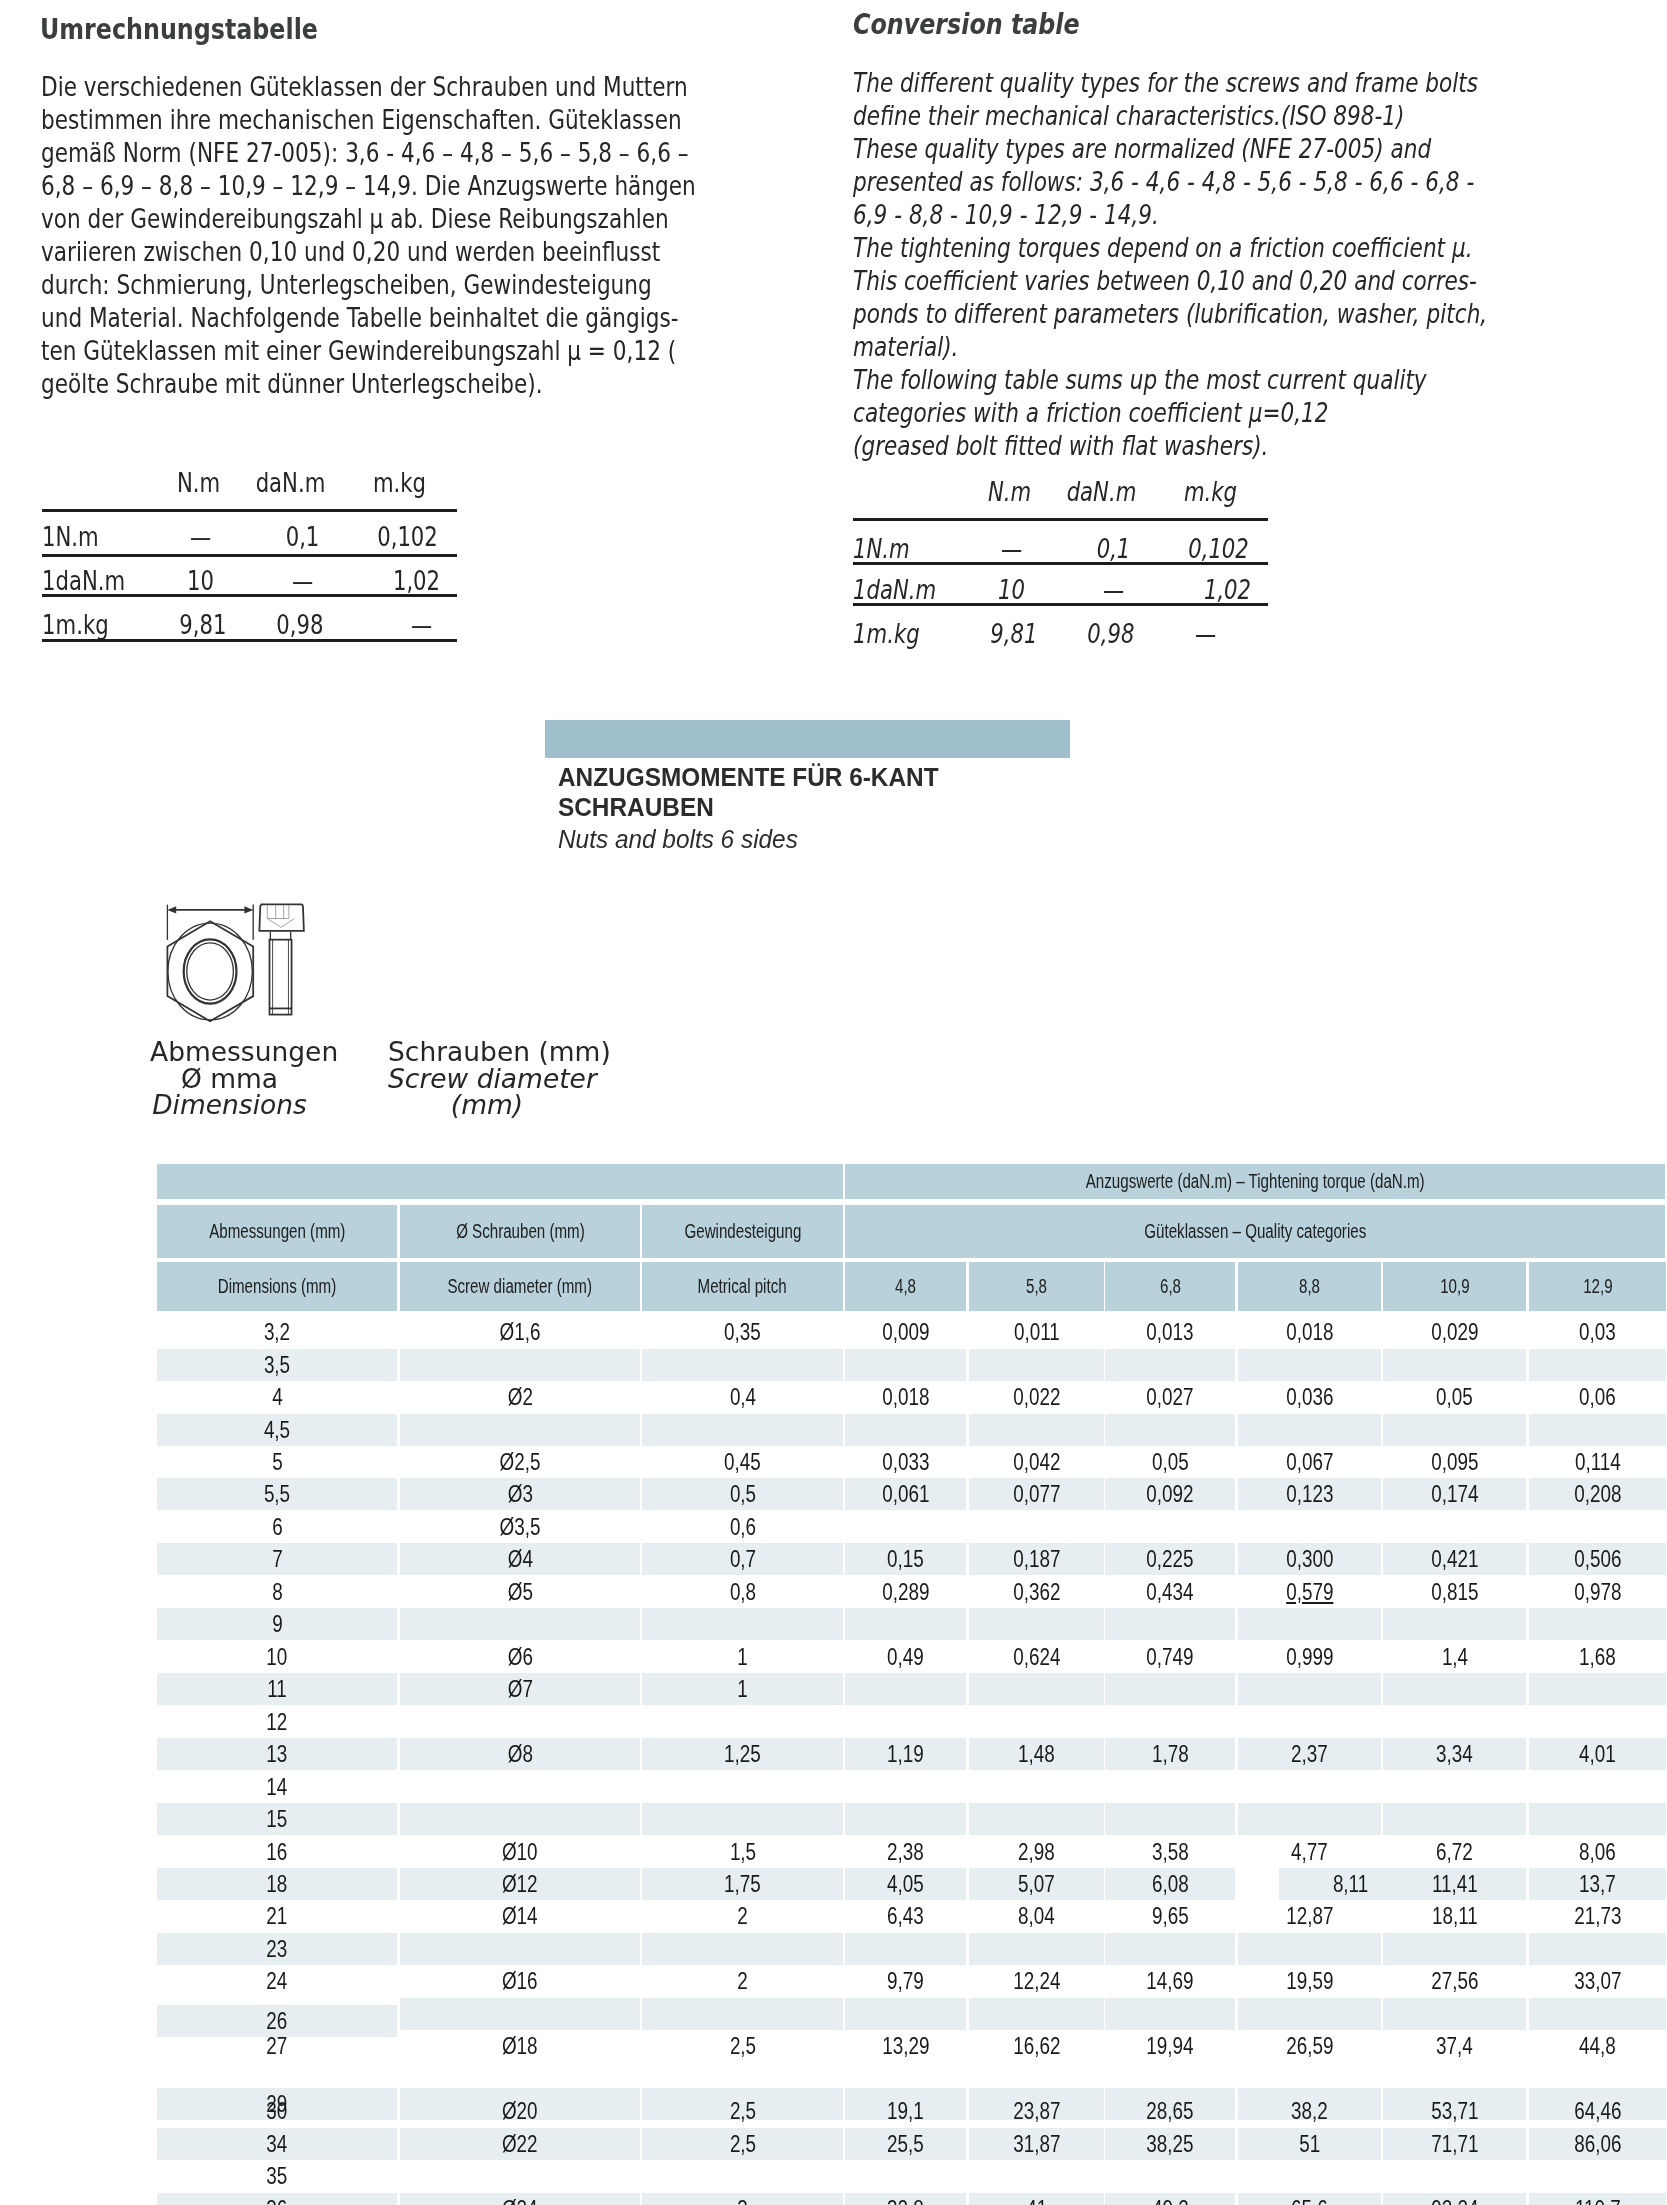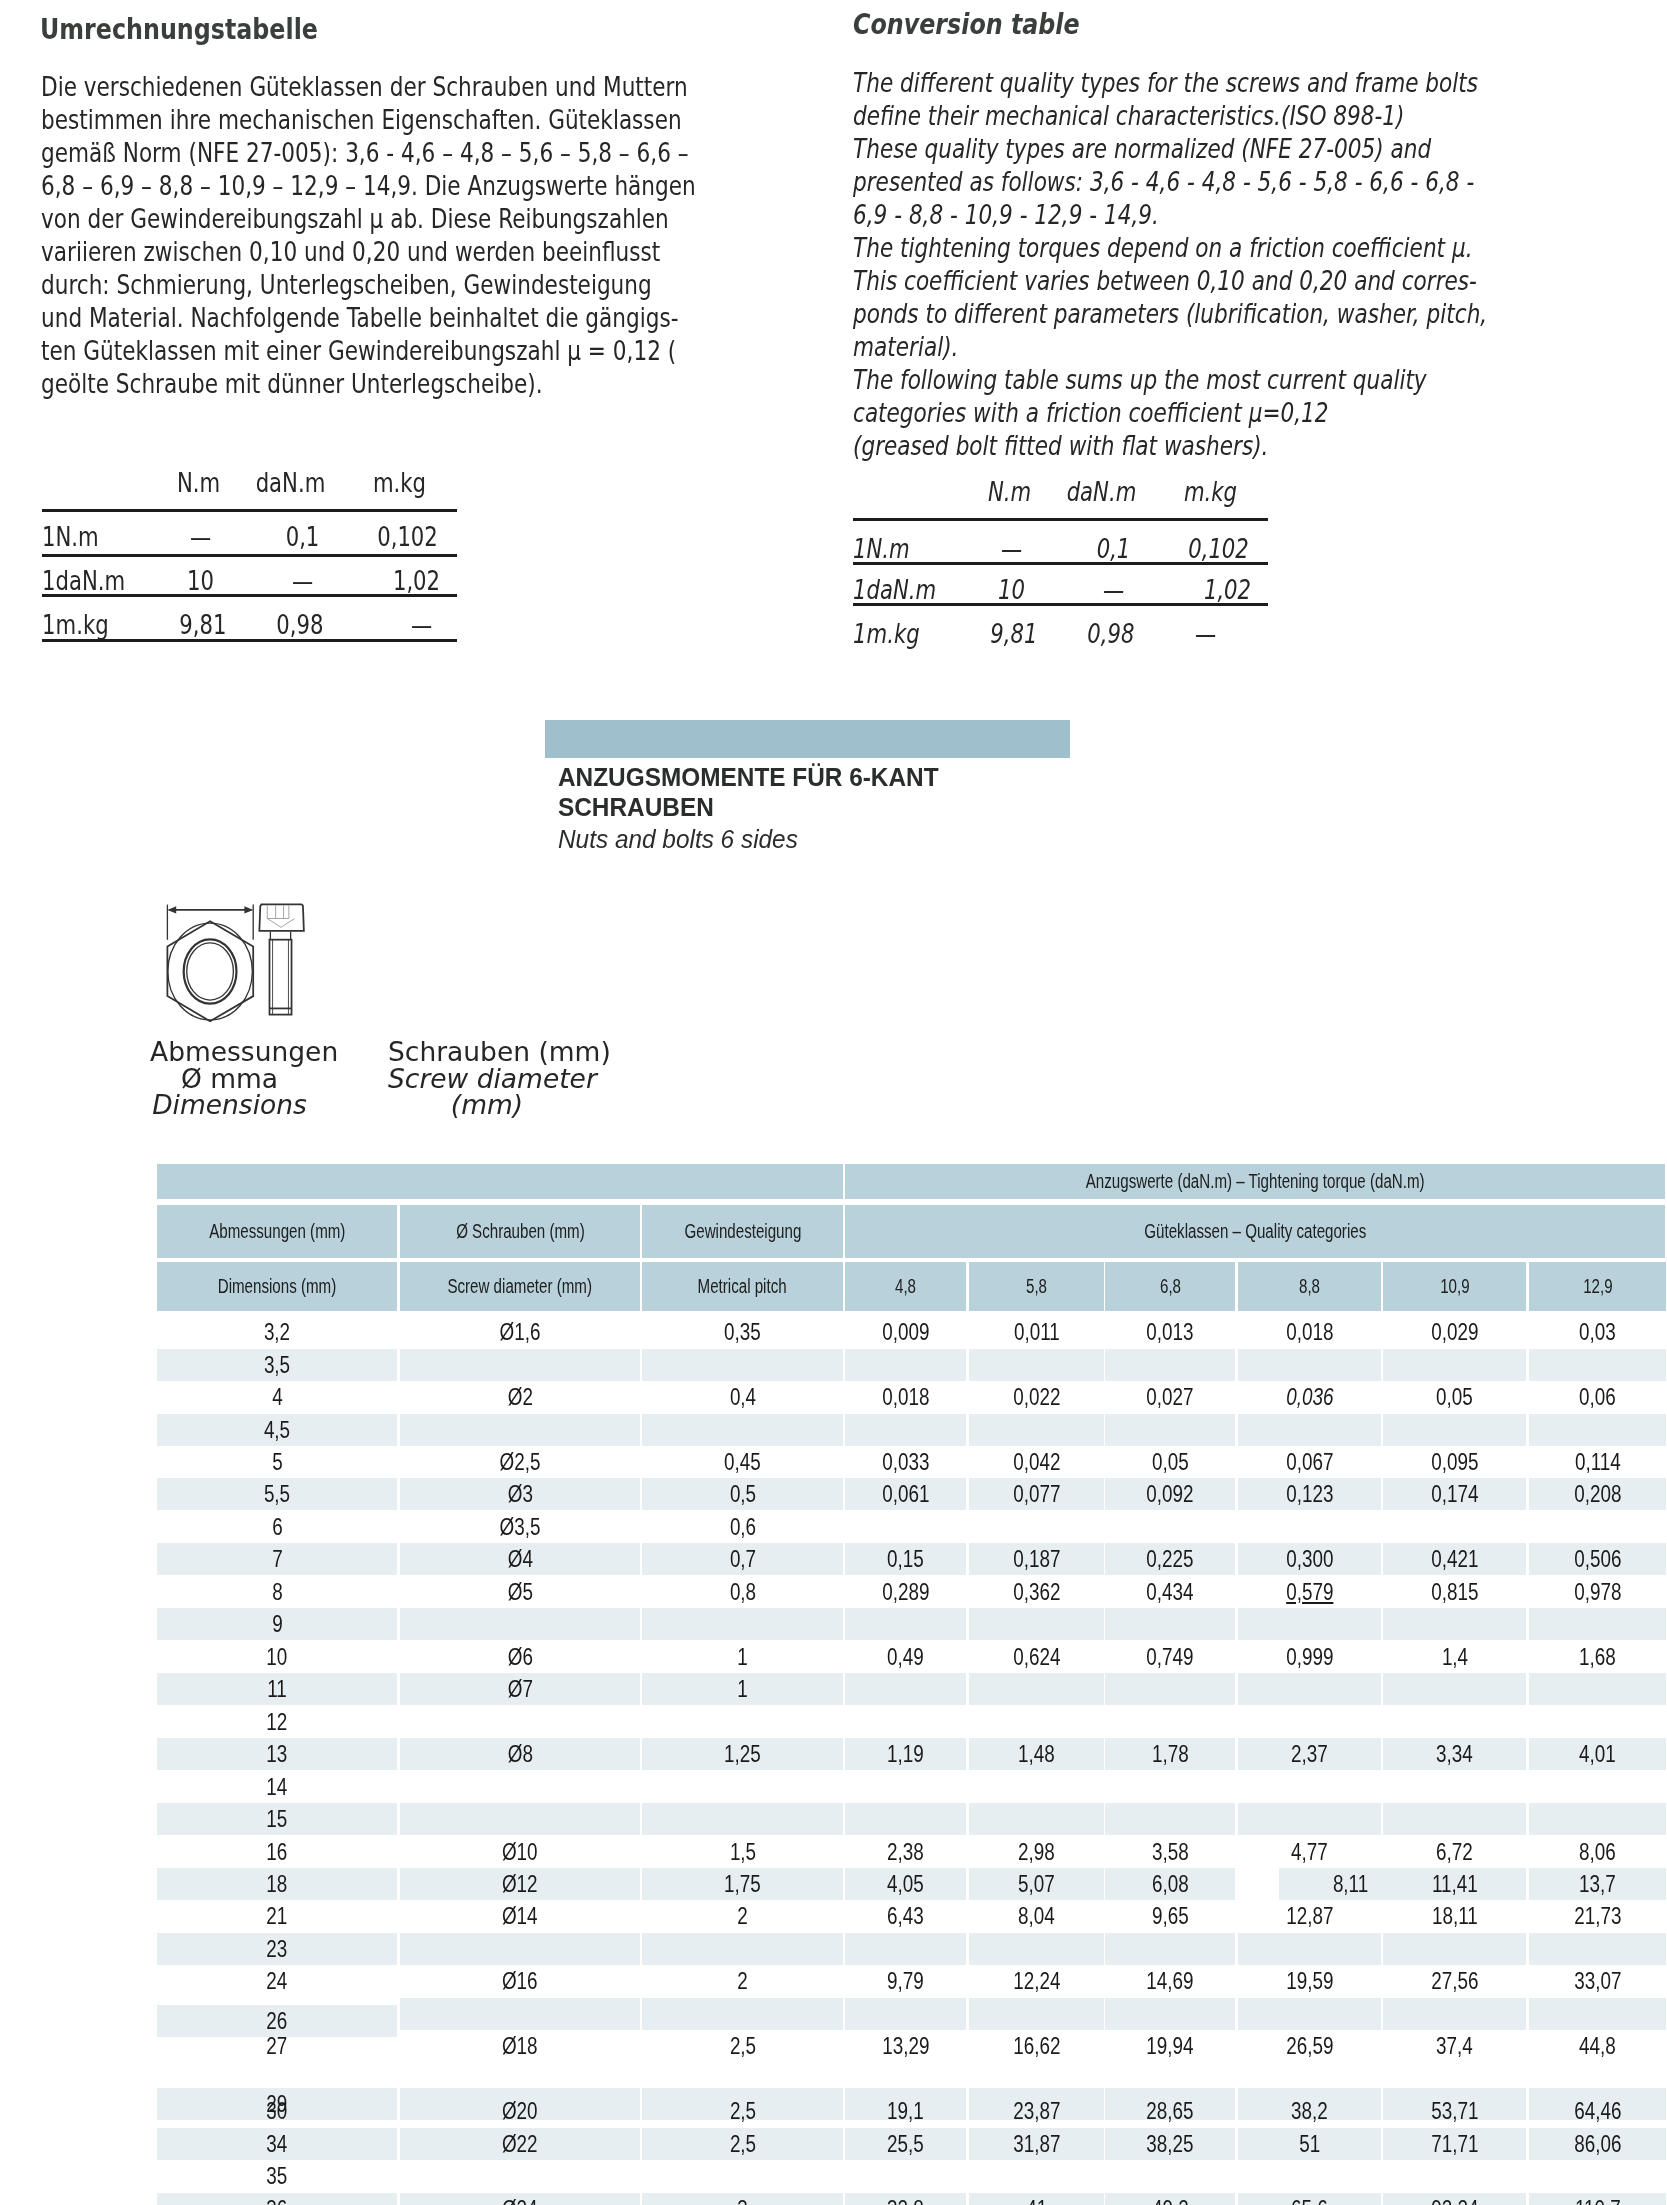--- a/index.html
+++ b/index.html
@@ -270,21 +270,21 @@
         </div>
         <div class="c" style="left: 688px; width: 121px;">
           <span>0,018</span>
         </div>
         <div class="c" style="left: 812px; width: 135px;">
           <span>0,022</span>
         </div>
         <div class="c" style="left: 948px; width: 130px;">
           <span>0,027</span>
         </div>
-        <div class="c" style="left: 1081px; width: 143px; font-style: italic;">
+        <div class="c" style="left: 1081px; width: 143px;">
           <span>0,036</span>
         </div>
         <div class="c" style="left: 1226px; width: 143px;">
           <span>0,05</span>
         </div>
         <div class="c" style="left: 1372px; width: 137px;">
           <span>0,06</span>
         </div>
       </div>
       <div class="row shade" style="top: 250px;">

